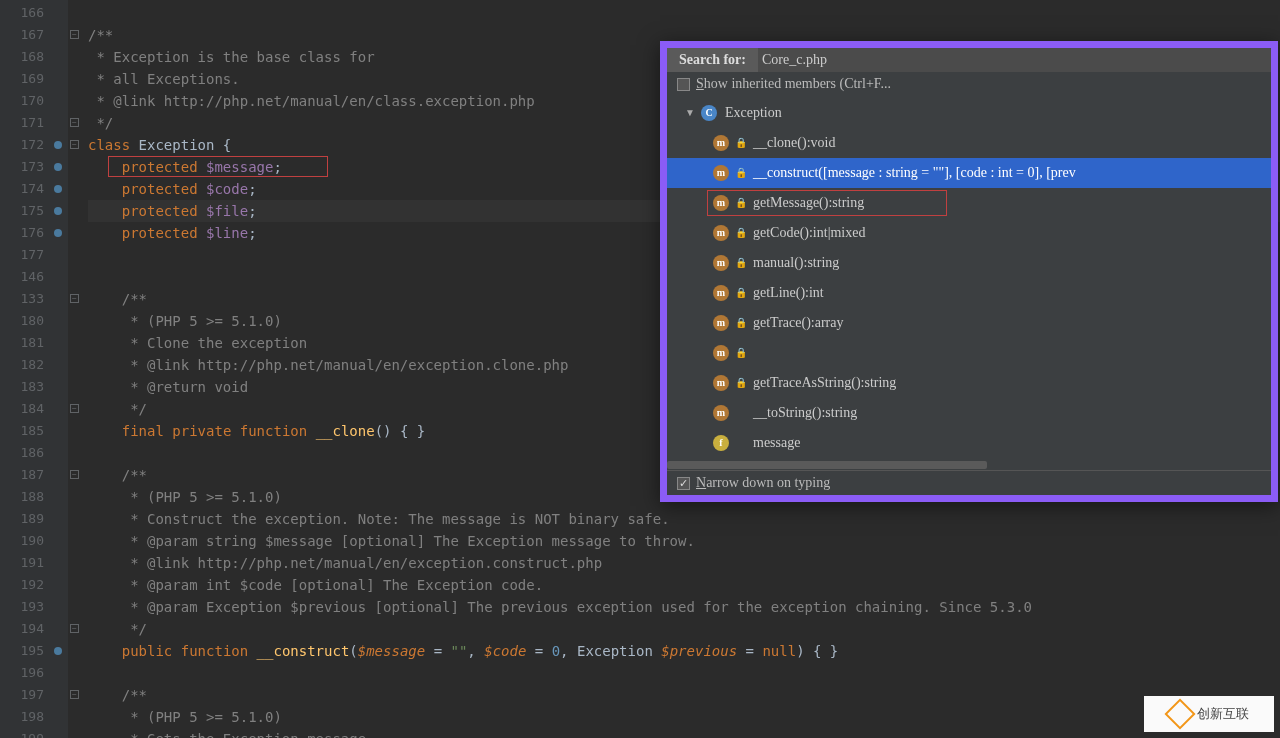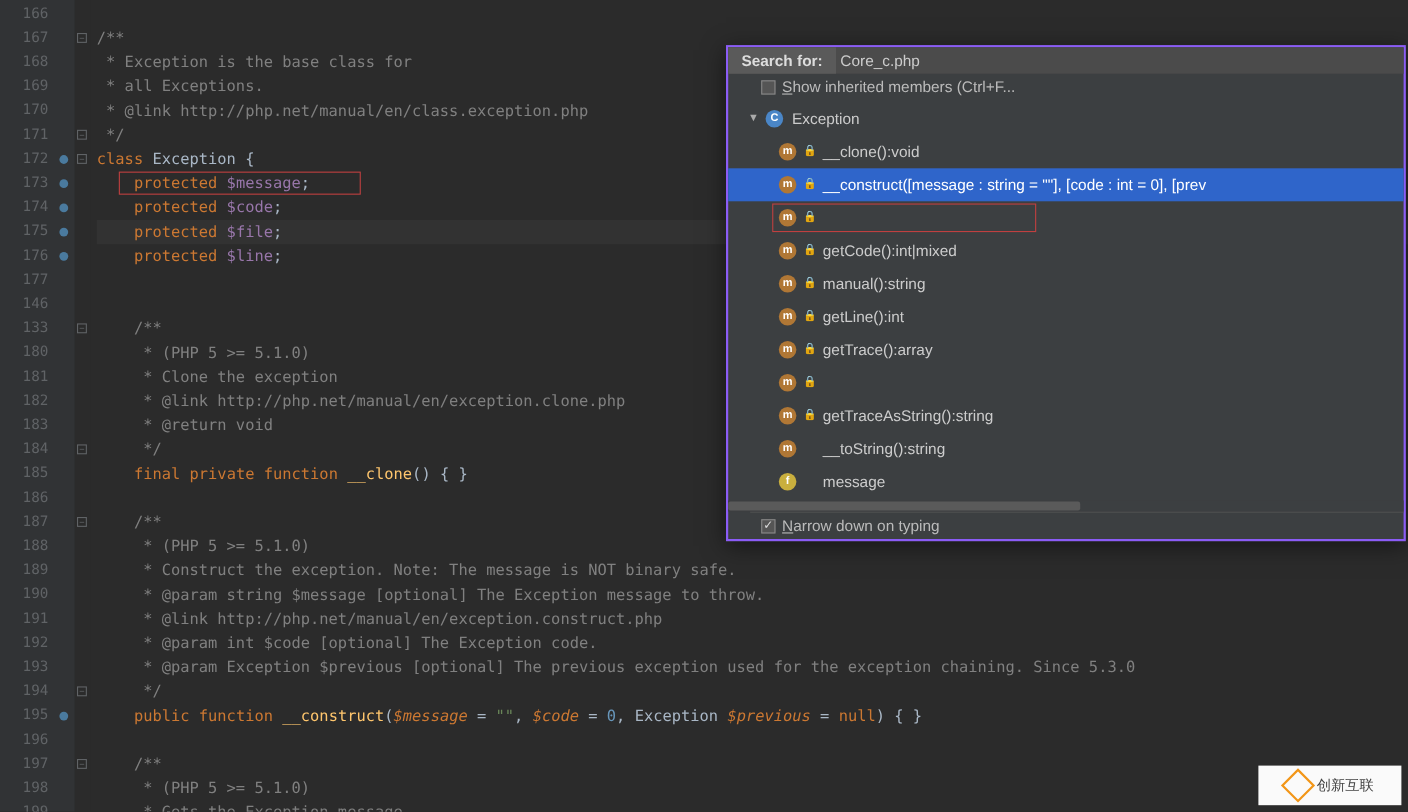--- a/index.html
+++ b/index.html
@@ -82,23 +82,23 @@
   border: 1px solid #c04040;
   position: absolute;
   pointer-events: none;
 }
 .popup {
   position: absolute;
   top: 41px;
   left: 660px;
   width: 618px;
   background: #3c3f41;
-  border: 2px solid #8b5cf6;
+  border: 7px solid #8b5cf6;
   box-shadow: 0 4px 20px rgba(0,0,0,0.5);
-  font-family: Liberation Sans, sans-serif;
+  font-family: Liberation Serif, serif;
   font-size: 14px;
 }
 .popup-header {
   display: flex;
   background: #4b4b4b;
   align-items: stretch;
 }
 .popup-header-label {
   background: #5a5a5a;
   padding: 4px 12px;
@@ -110,21 +110,20 @@
   text-align: left;
   padding: 4px;
   color: #ccc;
 }
 .popup-check {
   padding: 4px 10px;
   color: #bbb;
   display: flex;
   align-items: center;
   gap: 6px;
-  margin-left: 20px;
 }
 .popup-check .cb {
   width: 13px;
   height: 13px;
   border: 1px solid #888;
   display: inline-block;
   background: #555;
 }
 .popup-check .cb.checked::after {
   content: '✓';
@@ -338,20 +337,21 @@
           <span class="txt">__clone():void</span>
         </div>
         <div class="tree-row lvl1 selected">
           <span class="icon-m">m</span>
           <span class="lock">🔒</span>
           <span class="txt">__construct([message : string = ""], [code : int = 0], [prev</span>
         </div>
         <div class="tree-row lvl1" style="position: relative;">
           <span class="icon-m">m</span>
           <span class="lock">🔒</span>
+          <span class="txt">getMessage():string</span>
           <div class="redbox-member" style="left: 40px; top: 2px; width: 240px; height: 26px;"></div>
         </div>
         <div class="tree-row lvl1">
           <span class="icon-m">m</span>
           <span class="lock">🔒</span>
           <span class="txt">getCode():int|mixed</span>
         </div>
         <div class="tree-row lvl1">
           <span class="icon-m">m</span>
           <span class="lock">🔒</span>

